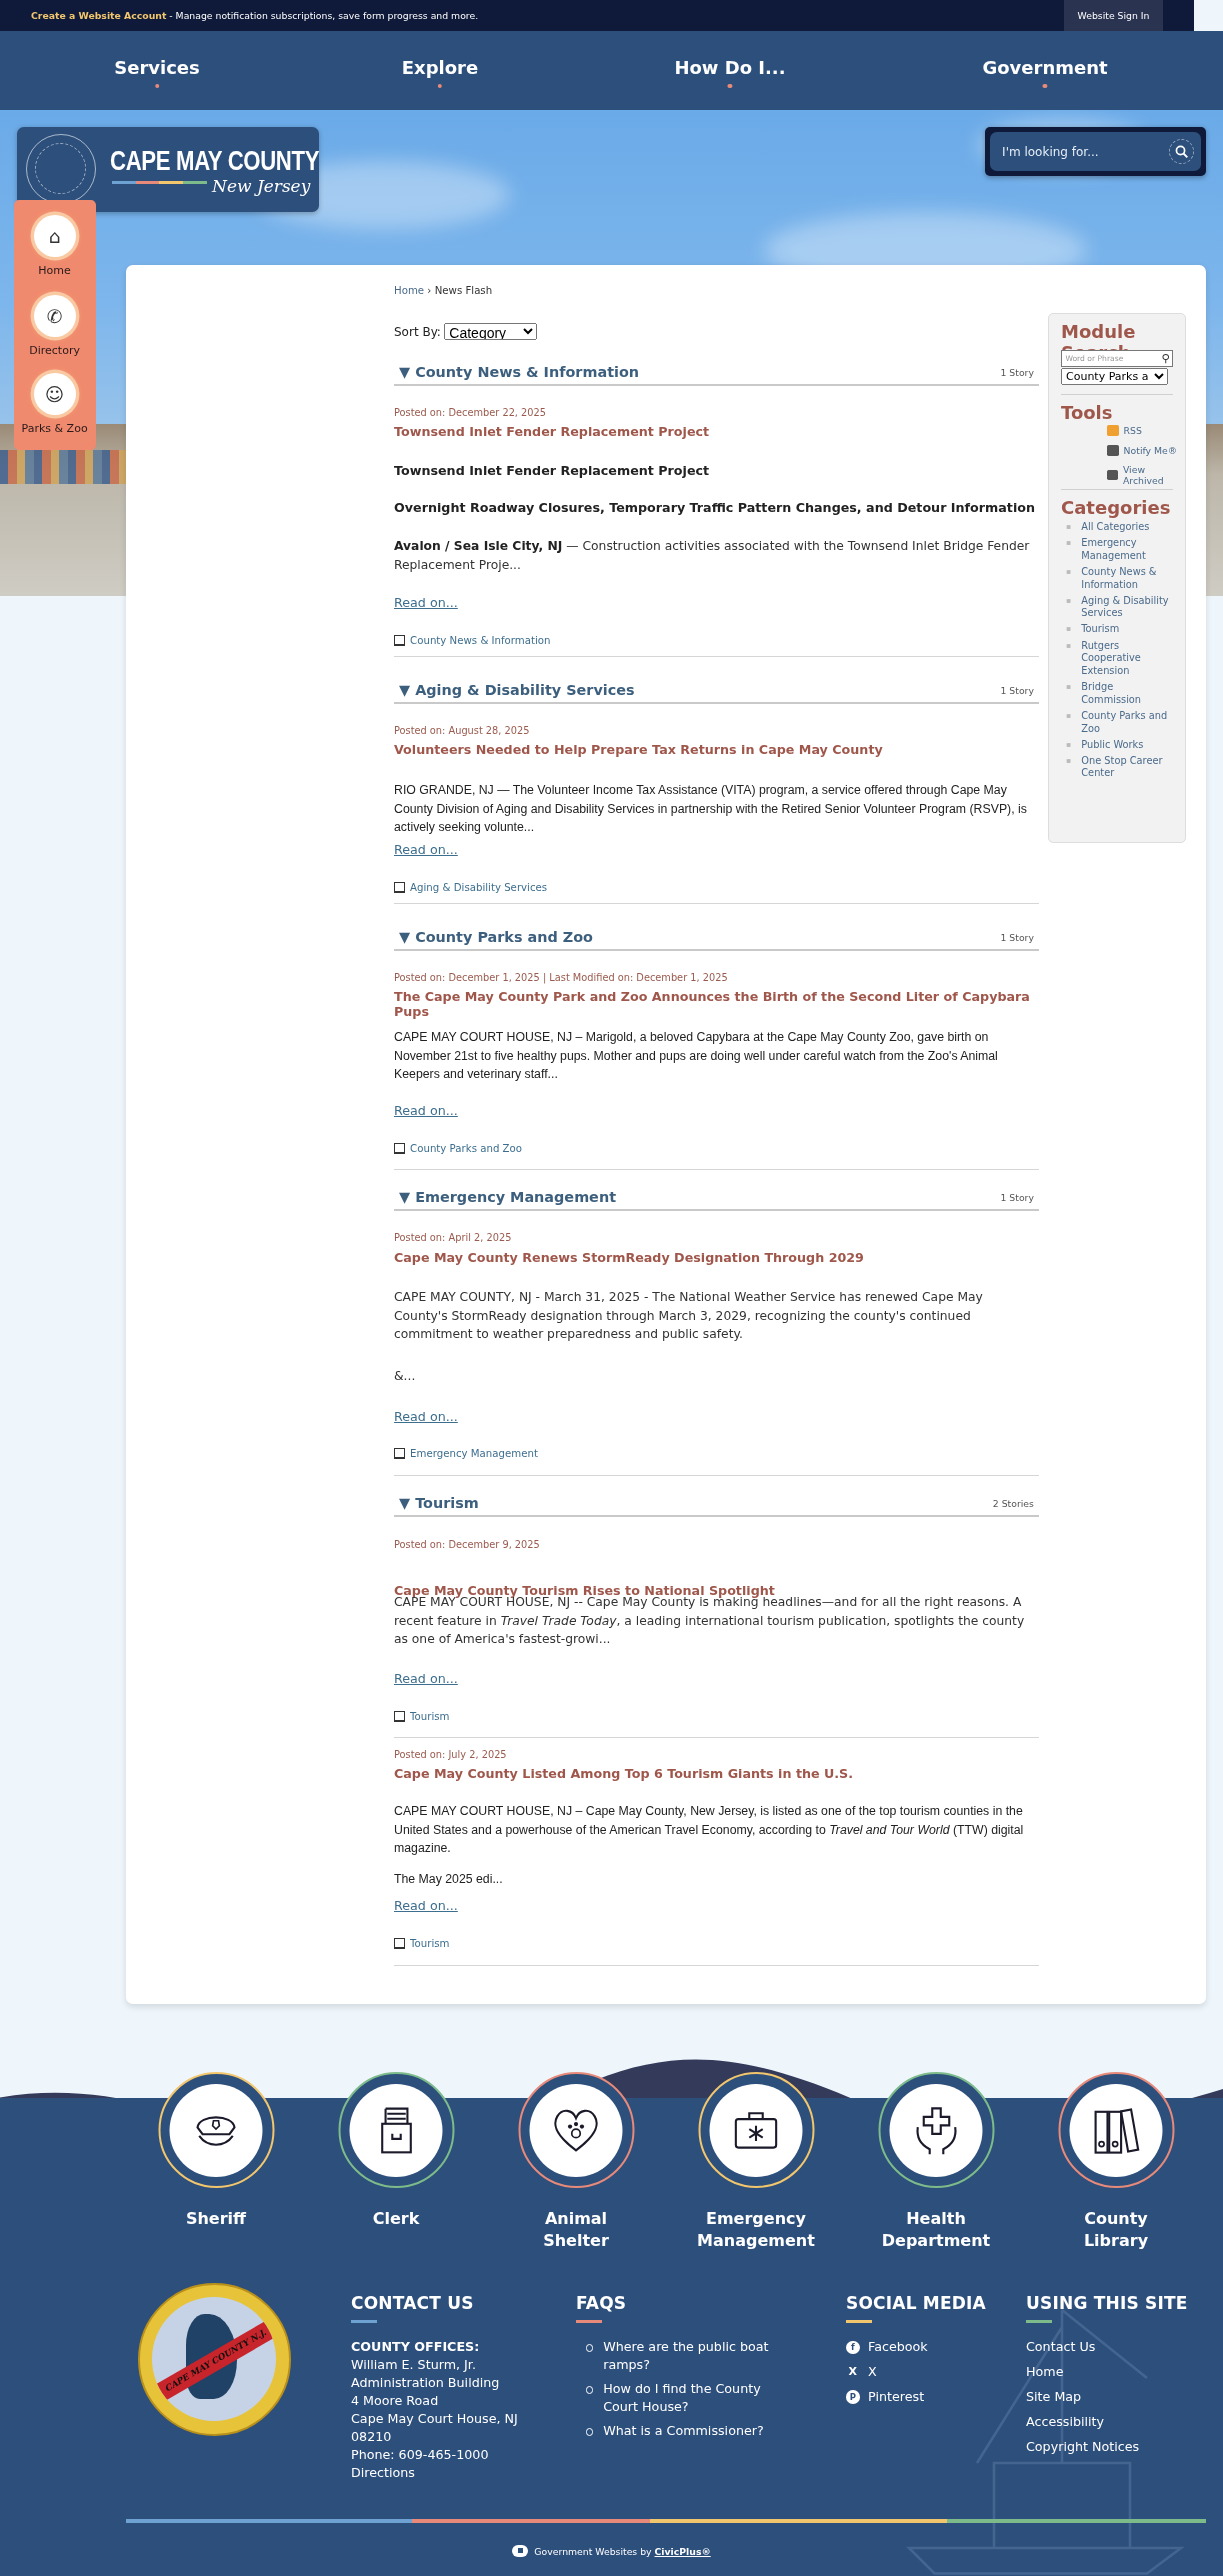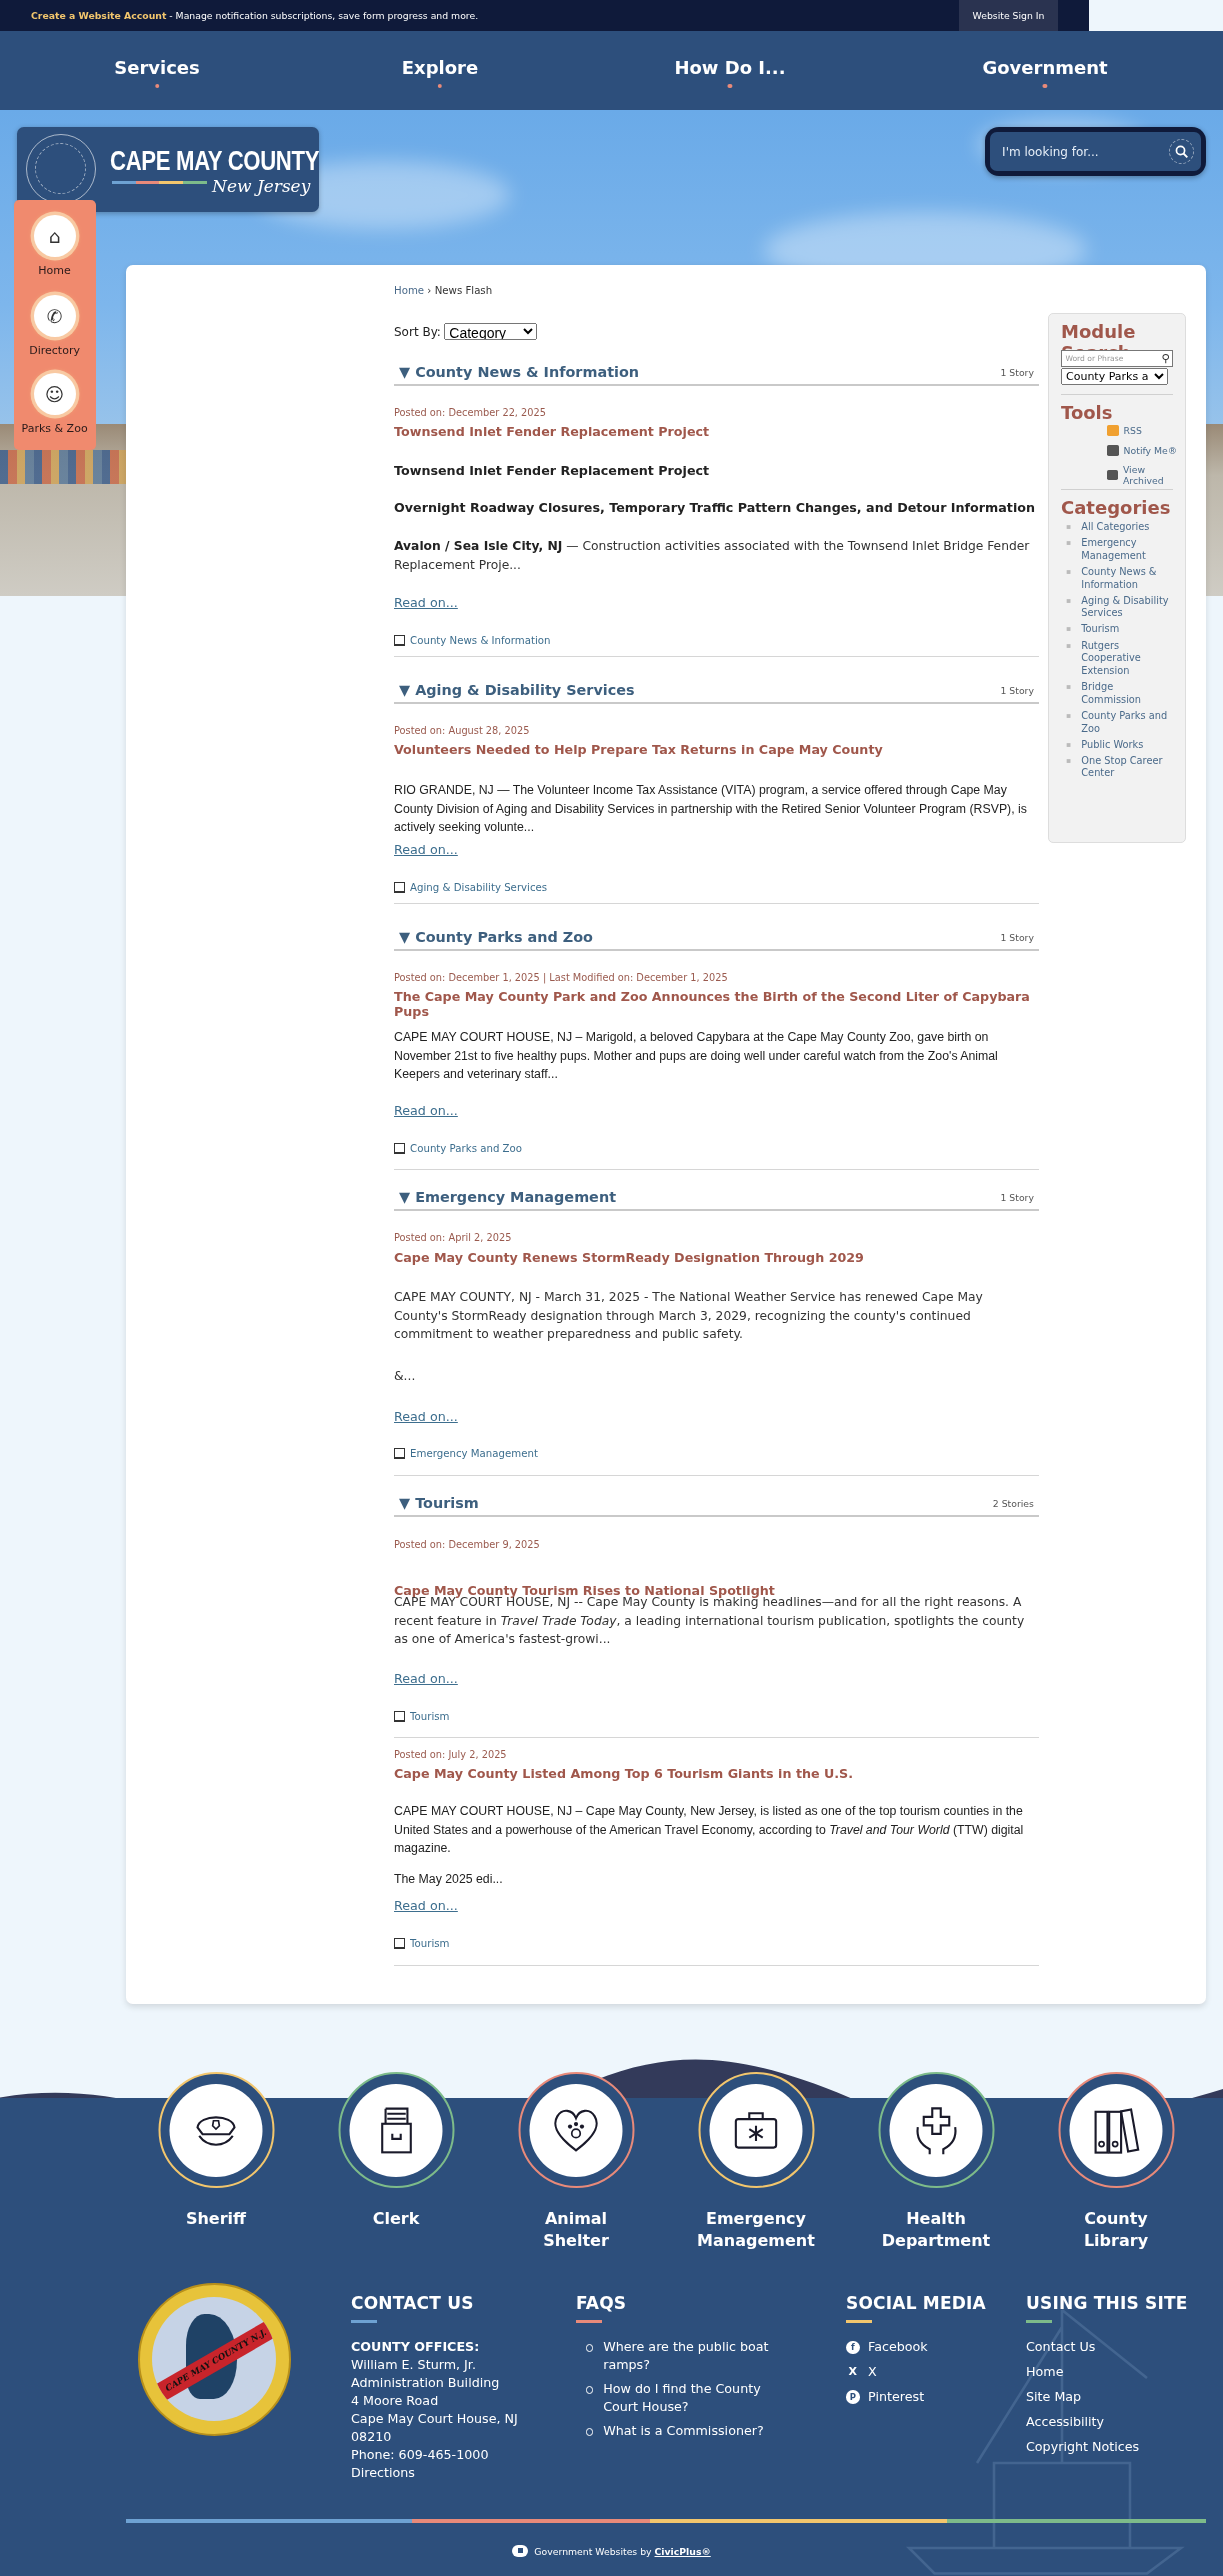--- a/index.html
+++ b/index.html
@@ -1,19 +1,19 @@
 <!DOCTYPE html>
 <html style="font-size:13.6px"><head>
 <meta charset="utf-8">
 <style>
   * { box-sizing: border-box; margin: 0; padding: 0; }
   body { width: 1223px; height: 2576px; font-family: "DejaVu Sans", sans-serif; background: #eef6fc; position: relative; overflow: hidden; color: #222; }
 
   
-  .topbar { position: absolute; top: 0; left: 0; width: 1089px; height: 31px; background: #0f1a3a; display: flex; align-items: center; font-size: 9.3px; color: #fff; }
+  .topbar { position: absolute; top: 0; left: 0; width: 1194px; height: 31px; background: #0f1a3a; display: flex; align-items: center; font-size: 9.3px; color: #fff; }
   .topbar .acct { margin-left: 31px; }
   .topbar .acct b { color: #f2c66d; font-weight: bold; }
   .topbar .signin { position: absolute; right: 31px; top: 0; height: 31px; width: 99px; background: #2a3350; display: flex; align-items: center; justify-content: center; font-size: 9.3px; }
 
   
   .mainnav { position: absolute; top: 31px; left: 0; width: 1223px; height: 80px; background: #2d4f7c; display: flex; }
   .mainnav .navitem { position: absolute; top: 25.5px; font-family: "DejaVu Sans", sans-serif; font-weight: bold; font-size: 18px; color: #fff; text-align: center; transform: translateX(-50%); }
   .mainnav .dot { display: block; margin: 6.8px auto 0; width: 4.2px; height: 4.2px; border-radius: 50%; background: #e88a7a; }
 
   
@@ -30,21 +30,21 @@
   .logo .stripe { position: absolute; left: 95px; top: 54px; width: 95px; height: 3.4px; background: linear-gradient(90deg, #6ea2d3 0 25%, #e88a7a 25% 50%, #f2c66d 50% 75%, #7dbb8a 75% 100%); }
   .logo .nj { position: absolute; left: 195px; top: 49px; font-family: "DejaVu Serif", serif; font-style: italic; font-size: 17px; color: #fff; }
 
   
   .quick { position: absolute; top: 200px; left: 13.6px; width: 82px; height: 250px; background: #f08a6e; border-radius: 5.1px; }
   .quick .ql { position: absolute; left: 0; width: 82px; text-align: center; }
   .quick .circ { width: 42px; height: 42px; border-radius: 50%; background: #fff; margin: 0 auto; box-shadow: 0 0 0 3.4px #f8c9a2, 0 0 6.8px rgba(255,220,150,.9); display: flex; align-items: center; justify-content: center; font-size: 18.7px; color: #333; }
   .quick .qlbl { font-size: 11px; color: #2a1a1a; margin-top: 6.8px; }
 
   
-  .search { position: absolute; top: 127px; left: 985px; width: 221px; height: 49px; background: #0f1a3a; border-radius: 14px; box-shadow: 0 1.7px 5.1px rgba(0,0,0,.3); }
+  .search { position: absolute; top: 127px; left: 985px; width: 221px; height: 49px; background: #0f1a3a; border-radius: 5px; box-shadow: 0 1.7px 5.1px rgba(0,0,0,.3); }
   .search .inner { position: absolute; left: 5.1px; top: 5.1px; width: 211px; height: 39px; background: #2d4f7c; border-radius: 6.8px; }
   .search input { position: absolute; left: 12px; top: 10.2px; width: 153px; height: 18.7px; background: transparent; border: 0; color: #fff; font-size: 12px; font-family: "DejaVu Sans", sans-serif; outline: none; }
   .search input::placeholder { color: #e6eef7; }
   .search .btn { position: absolute; right: 6.8px; top: 6.8px; width: 25.5px; height: 25.5px; border-radius: 50%; border: 0.8px dashed rgba(255,255,255,.5); display: flex; align-items: center; justify-content: center; }
 
   
   .card { position: absolute; top: 265px; left: 126px; width: 1080px; height: 1739px; background: #fff; border-radius: 6.8px; box-shadow: 0 2.5px 6.8px rgba(0,0,0,.12); overflow: hidden; }
   .leftnav { position: absolute; left: 0; top: 0; width: 249px; height: 100%; background: #2d4f7c; }
   .leftnav .item { position: absolute; left: 30px; font-size: 15.3px; color: #fff; }
 

